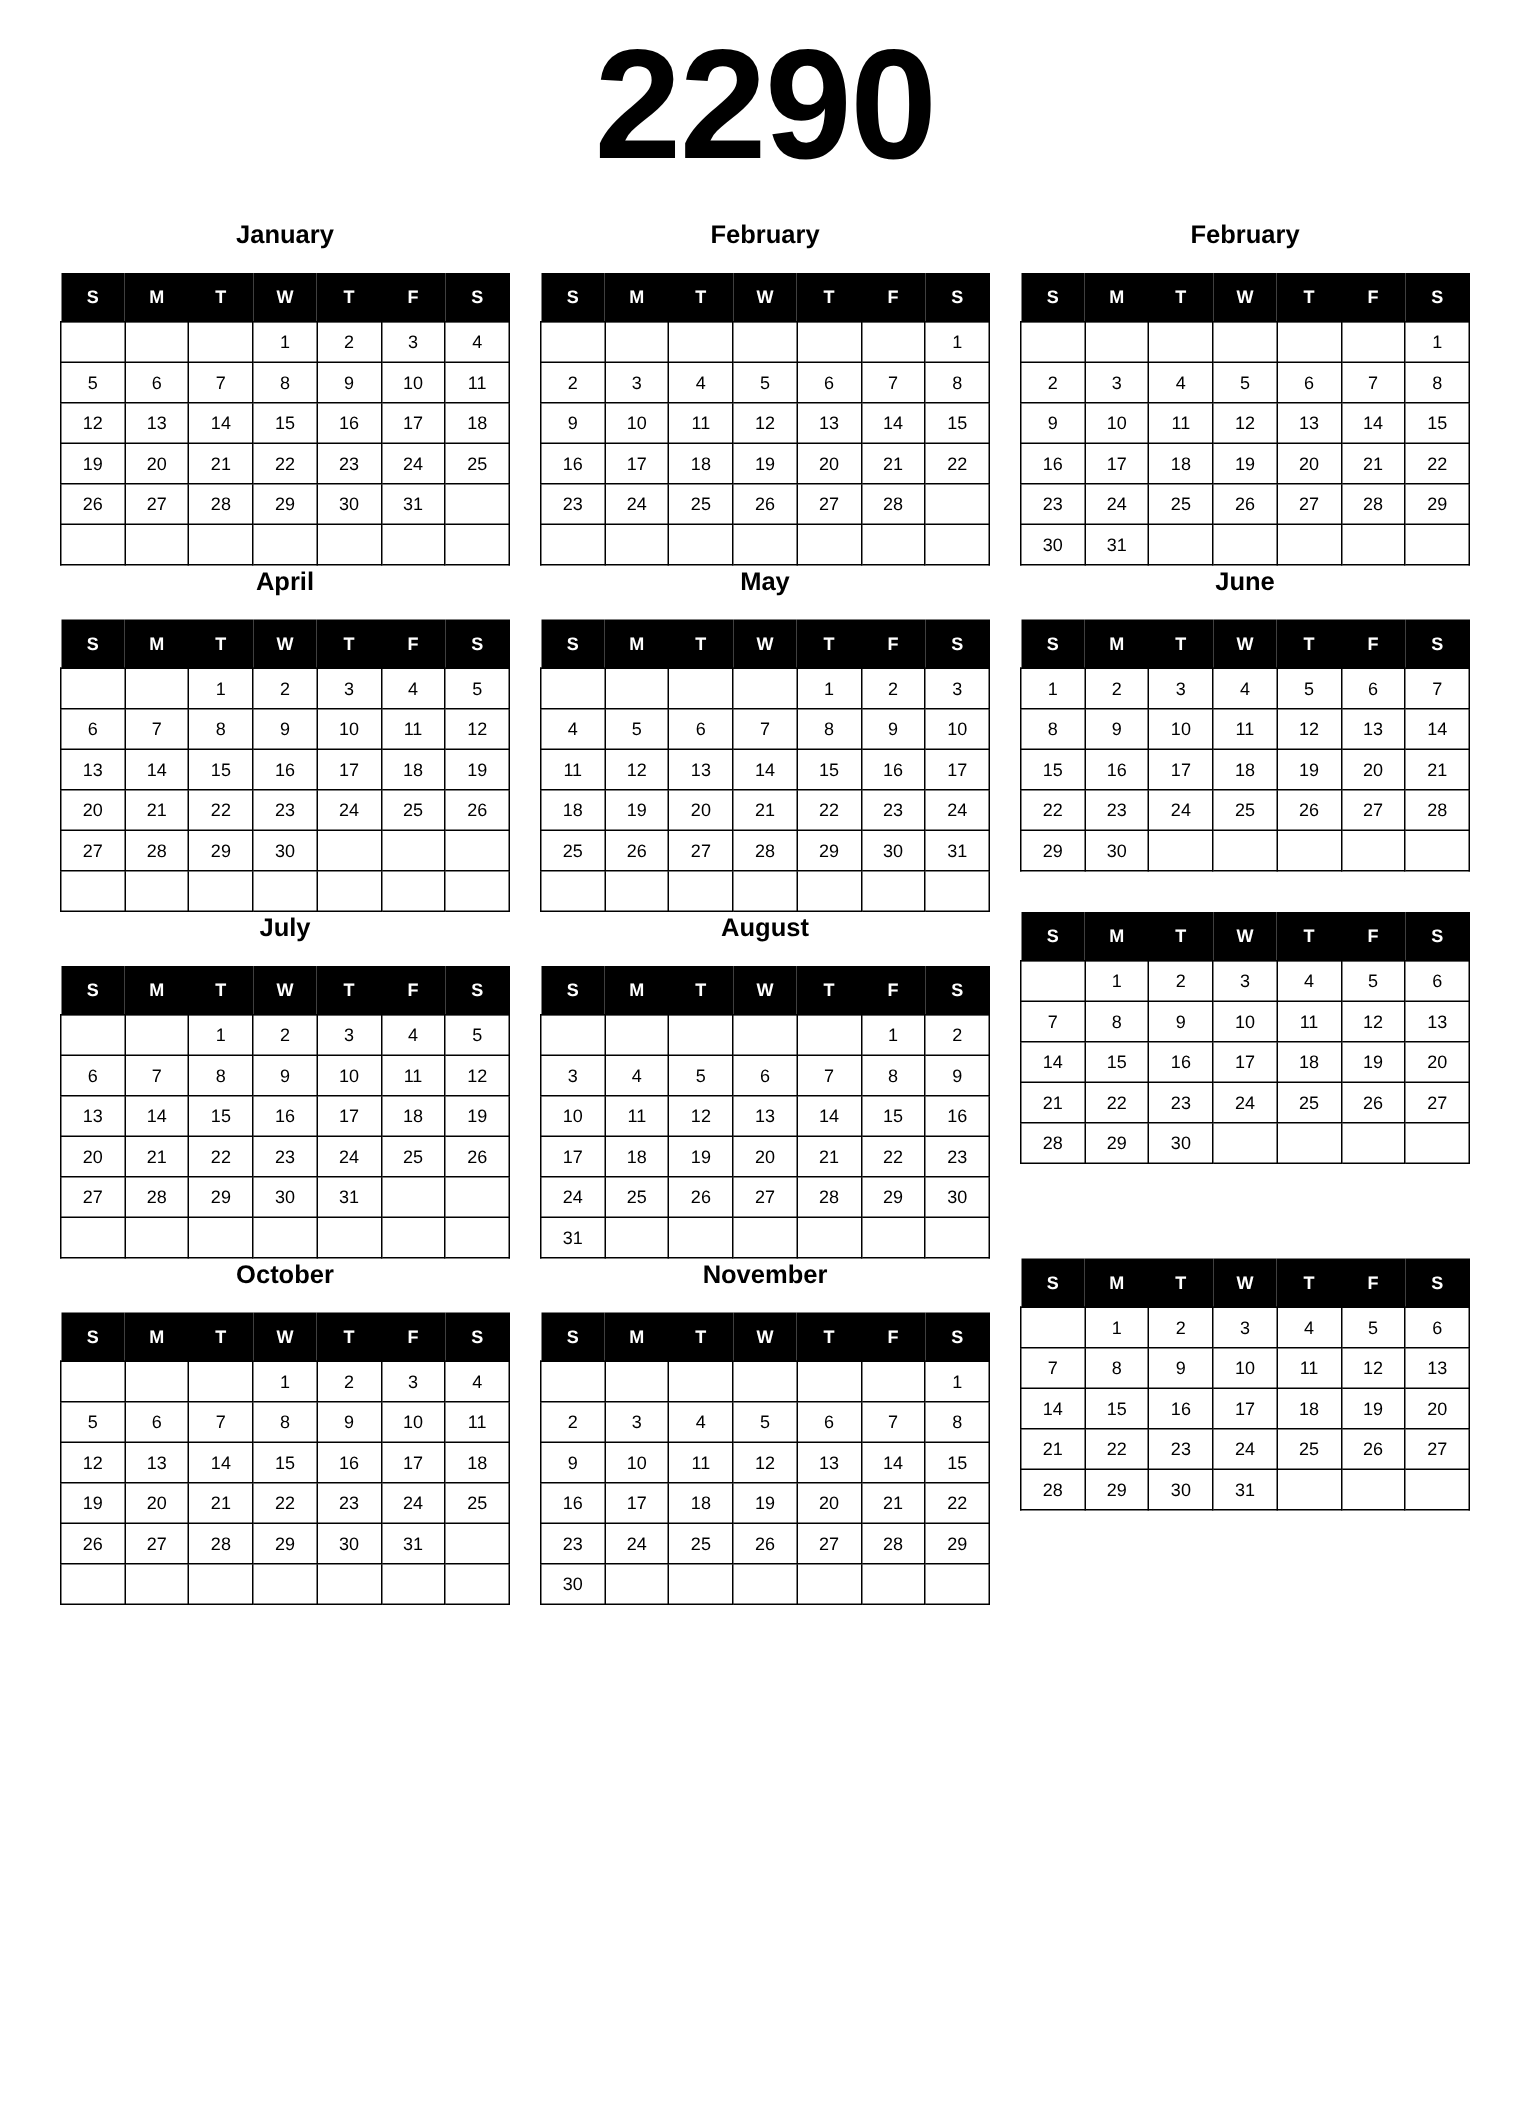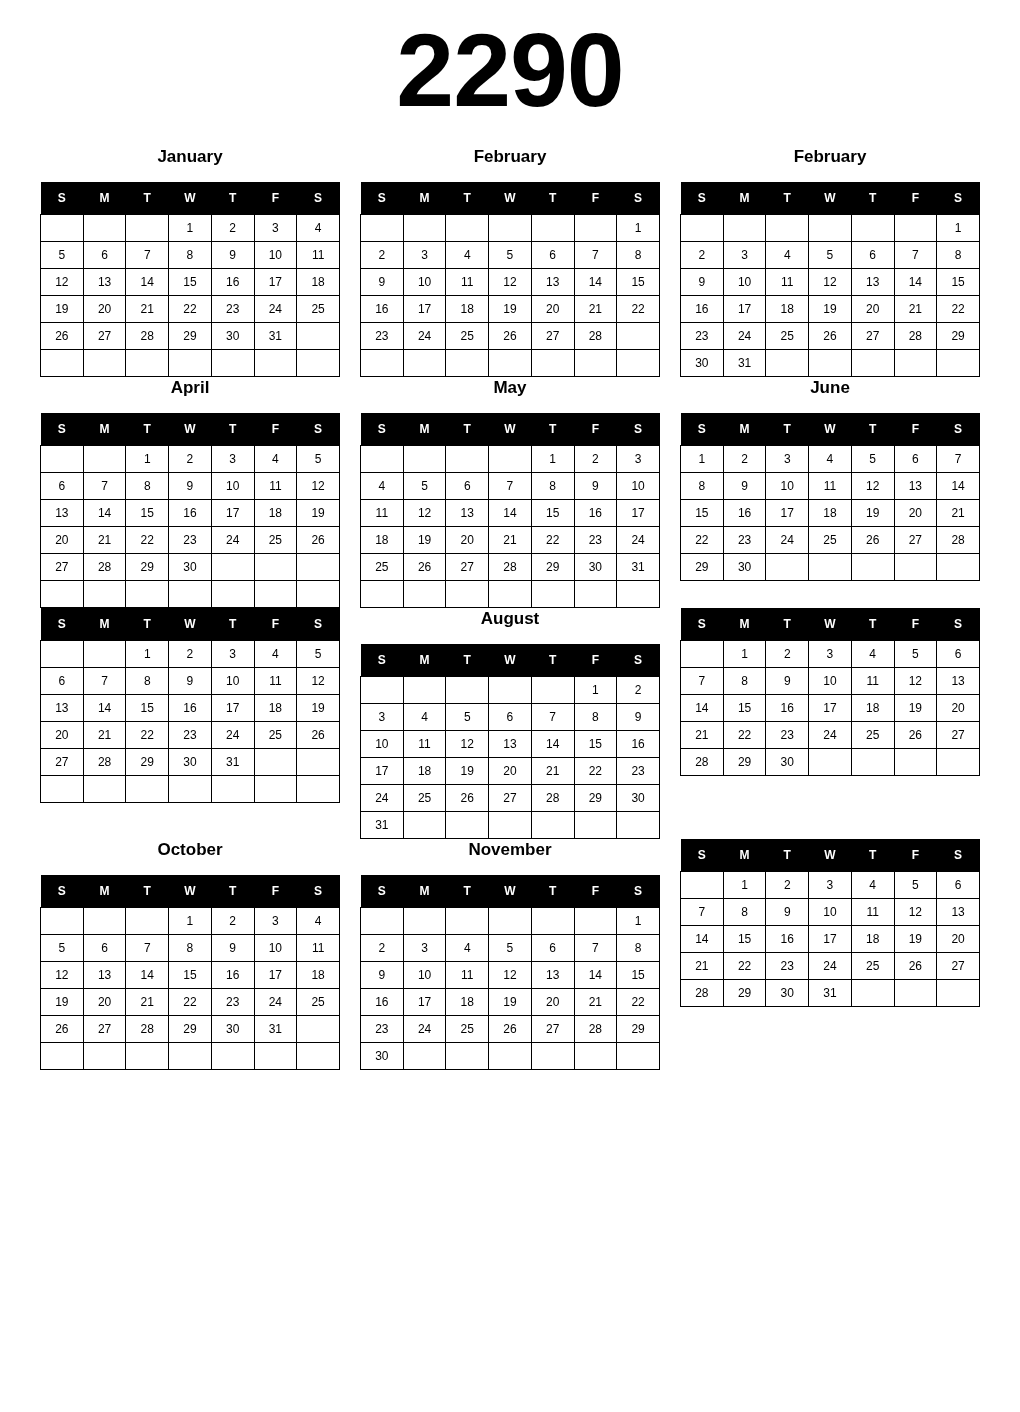--- a/index.html
+++ b/index.html
@@ -501,20 +501,21 @@
               <td></td>
               <td></td>
               <td></td>
               <td></td>
               <td></td>
             </tr>
           </tbody>
         </table>
       </div>
       <div class="month">
+        <div class="month-name">July</div>
         <table class="month-table">
           <thead>
             <tr>
               <th>S</th>
               <th>M</th>
               <th>T</th>
               <th>W</th>
               <th>T</th>
               <th>F</th>
               <th>S</th>

